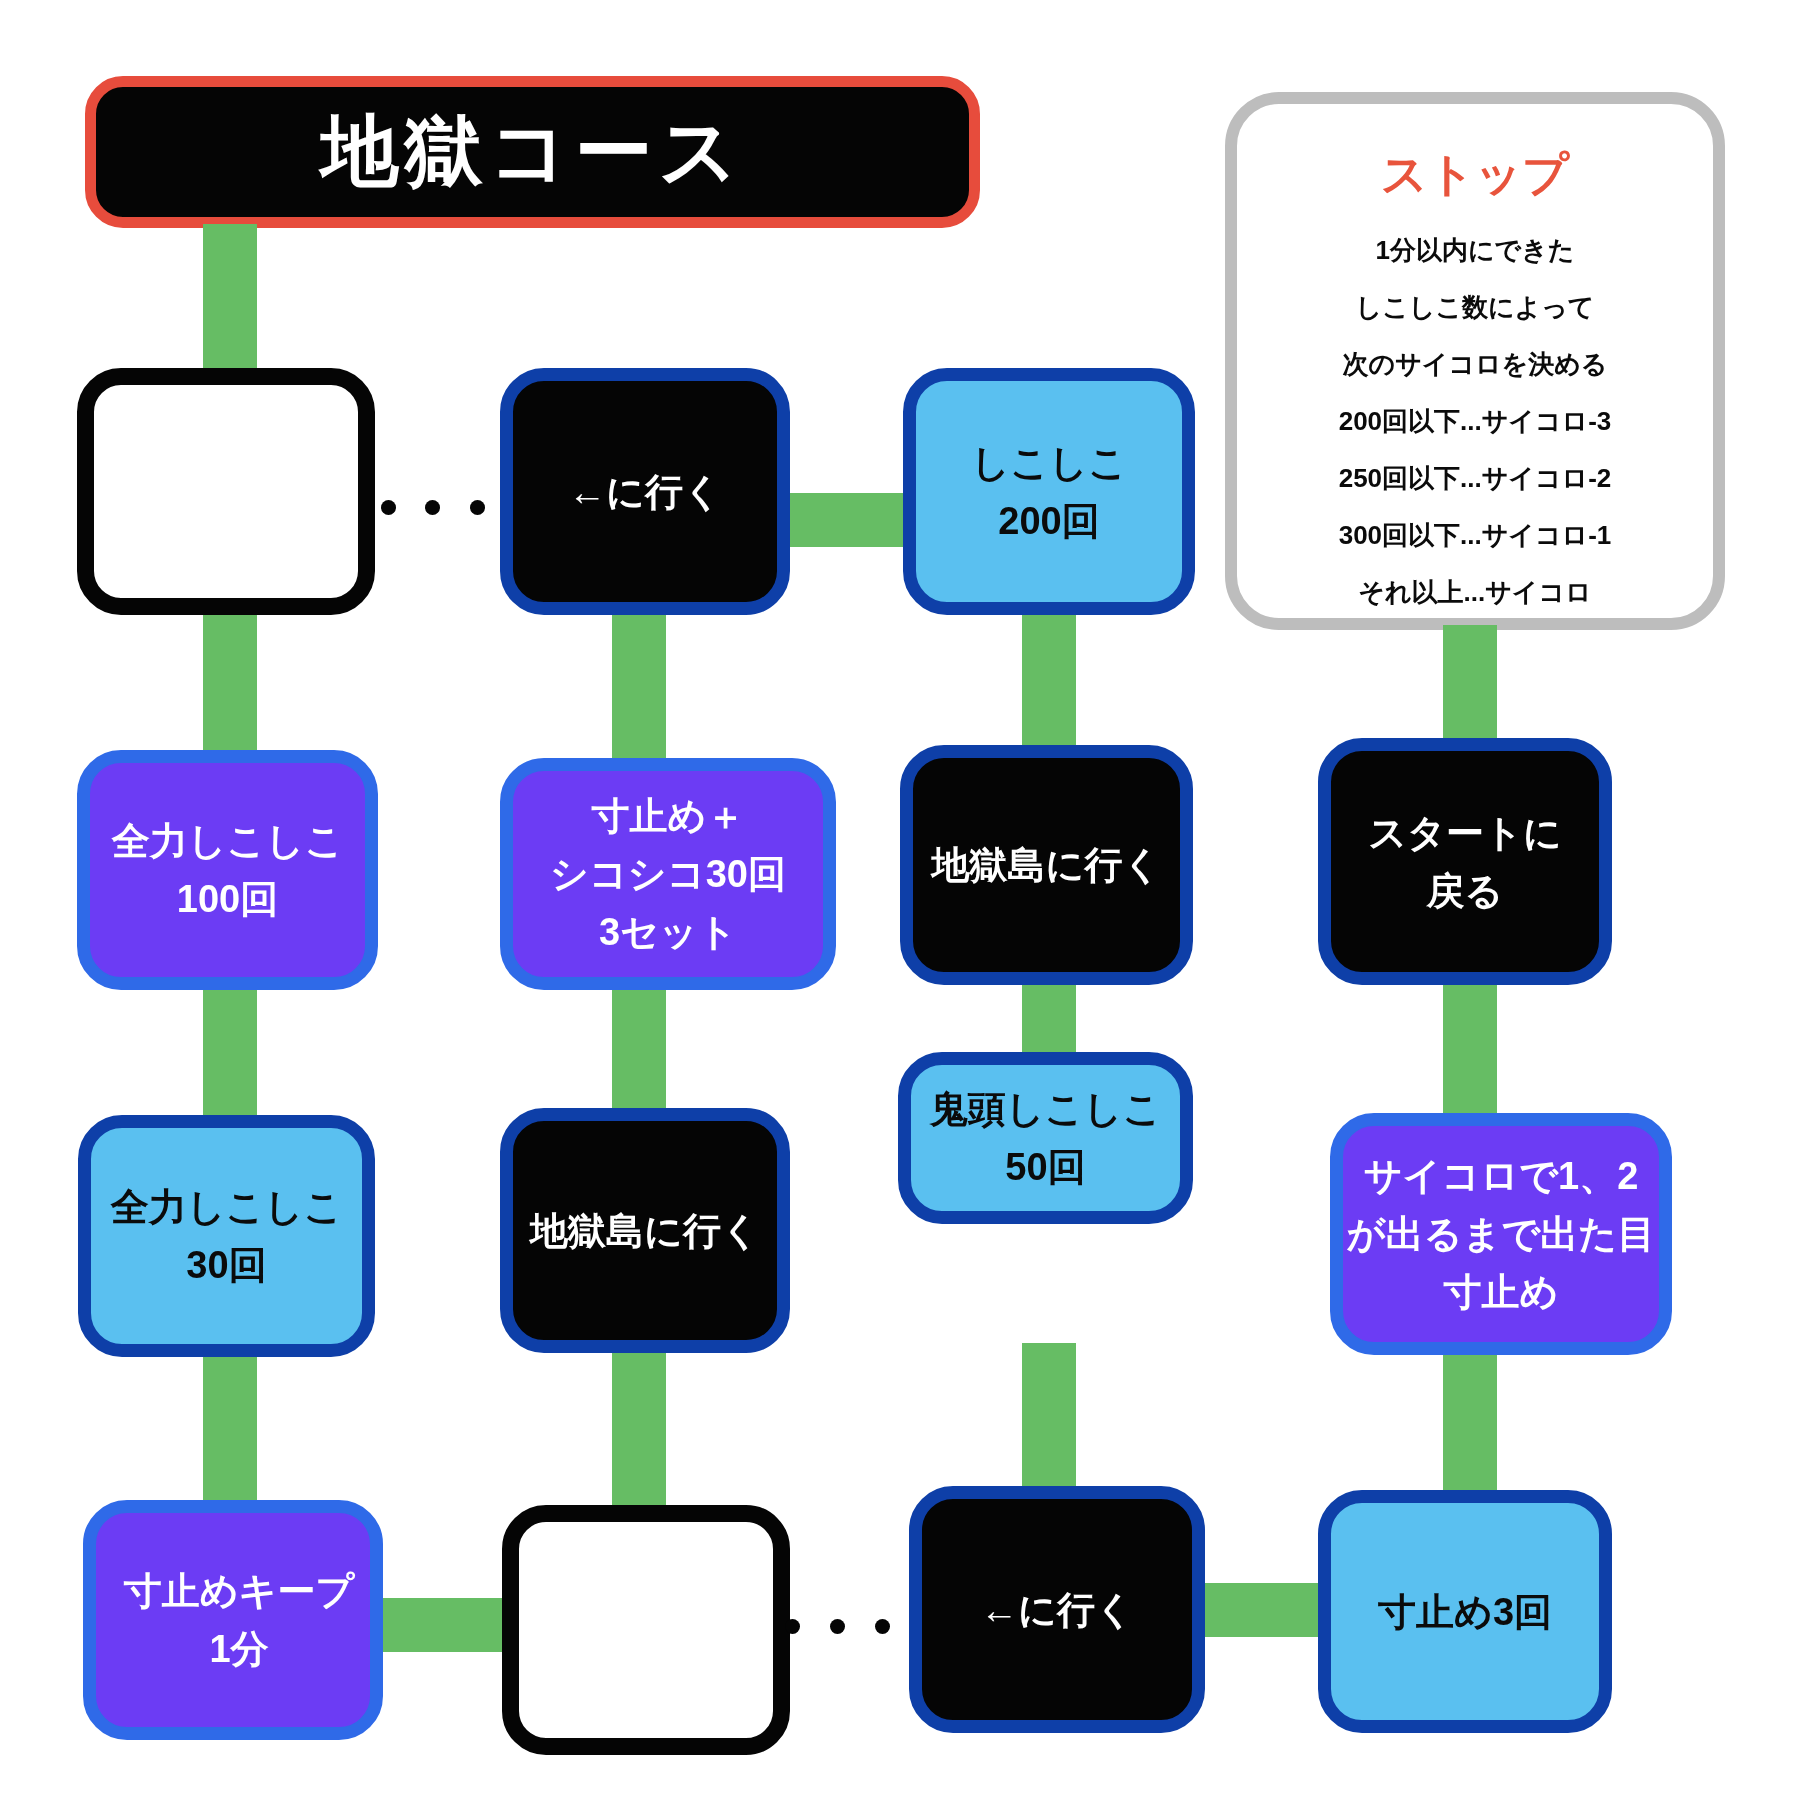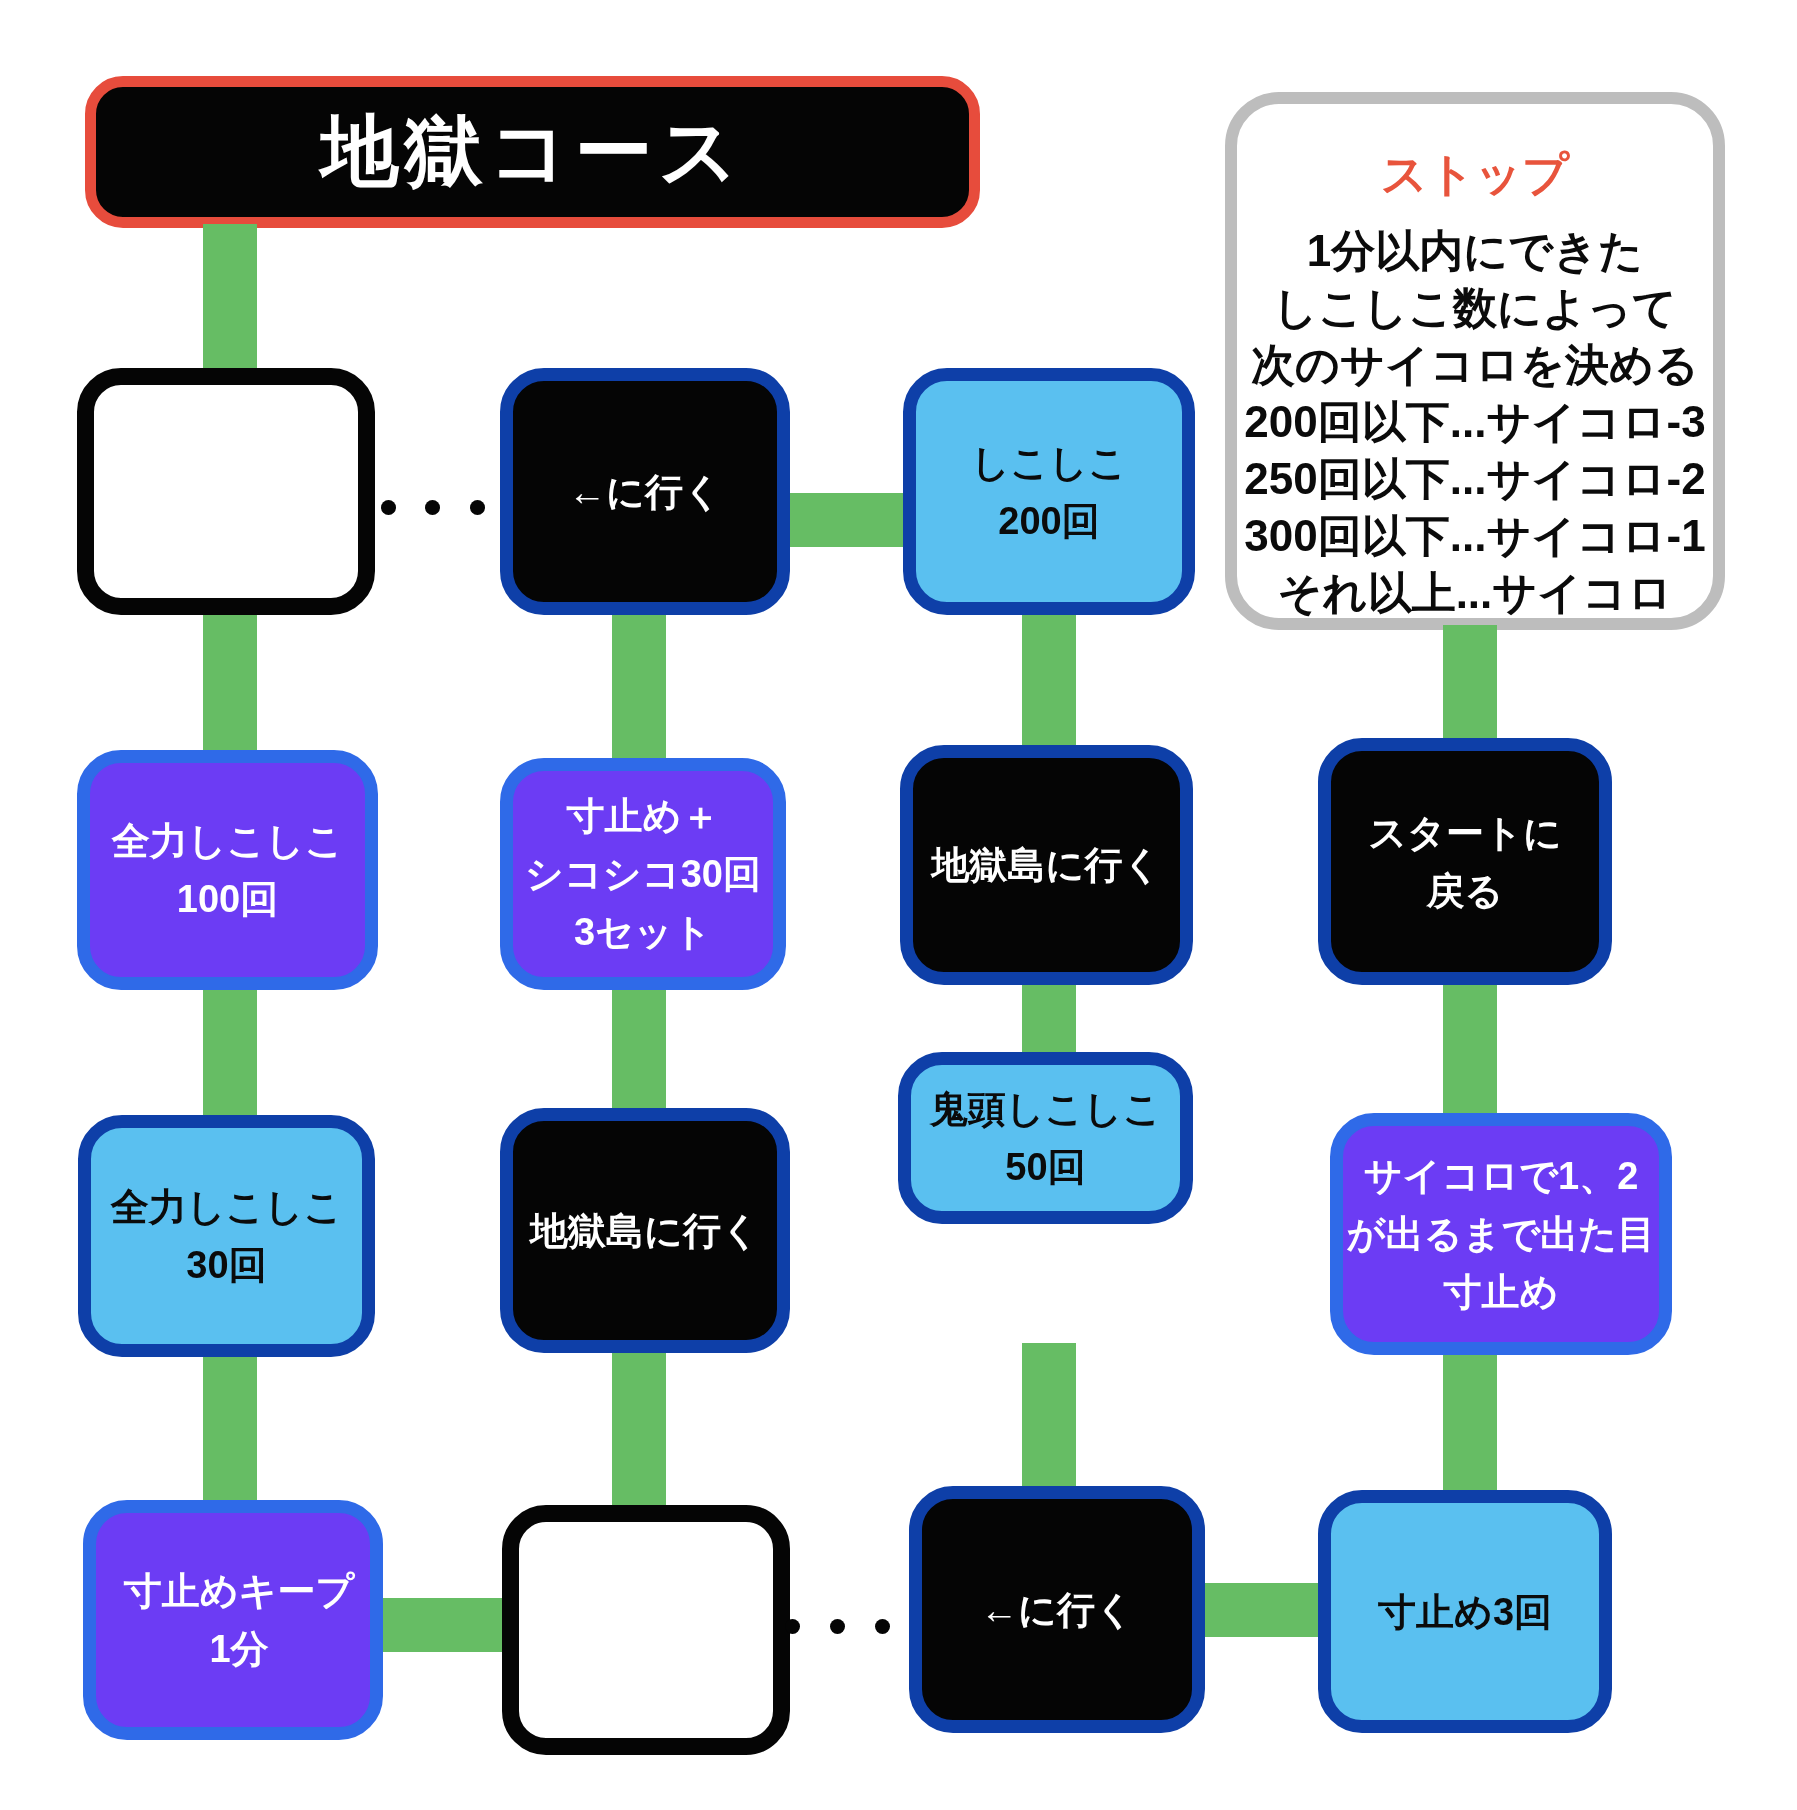--- a/index.html
+++ b/index.html
@@ -20,21 +20,21 @@
   }
   .title-box span{color:#fff;font-size:78px;letter-spacing:6px;}
   
   .stop-panel{
     position:absolute;left:1225px;top:92px;width:500px;height:538px;
     box-sizing:border-box;background:#fff;
     border:12px solid var(--grayBorder);border-radius:54px;
     text-align:center;
   }
   .stop-heading{color:var(--redText);font-size:46px;margin-top:40px;}
-  .stop-lines{margin-top:16px;color:#0b0b0b;font-size:44px;line-height:57px;}
+  .stop-lines{margin-top:16px;color:#0b0b0b;font-size:26px;line-height:57px;}
   
   .node{
     position:absolute;box-sizing:border-box;border-radius:44px;
     display:flex;align-items:center;justify-content:center;text-align:center;
   }
   .node .node-lines{font-size:38px;line-height:58px;width:100%;}
   .node.white{background:#ffffff;border:17px solid var(--black);}
   .node.black{background:var(--black);border:13px solid var(--navy);color:#fff;}
   .node.blue{background:var(--blueFill);border:13px solid var(--navy);color:#0b0b0b;text-align:center;}
   .node.purple{background:var(--purpleFill);border:13px solid var(--purpleBorder);color:#fff;}
@@ -92,21 +92,21 @@
         <div>しこしこ</div>
         <div>200回</div>
       </div>
     </div>
     <div class="node purple" style="left: 77px; top: 750px; width: 301px; height: 240px;">
       <div class="node-lines">
         <div>全力しこしこ</div>
         <div>100回</div>
       </div>
     </div>
-    <div class="node purple" style="left: 500px; top: 758px; width: 286px; height: 232px;">
+    <div class="node purple" style="left: 500px; top: 758px; width: 336px; height: 232px;">
       <div class="node-lines">
         <div>寸止め＋</div>
         <div>シコシコ30回</div>
         <div>3セット</div>
       </div>
     </div>
     <div class="node black" style="left: 900px; top: 745px; width: 293px; height: 240px;">
       <div class="node-lines">
         <div>地獄島に行く</div>
       </div>

